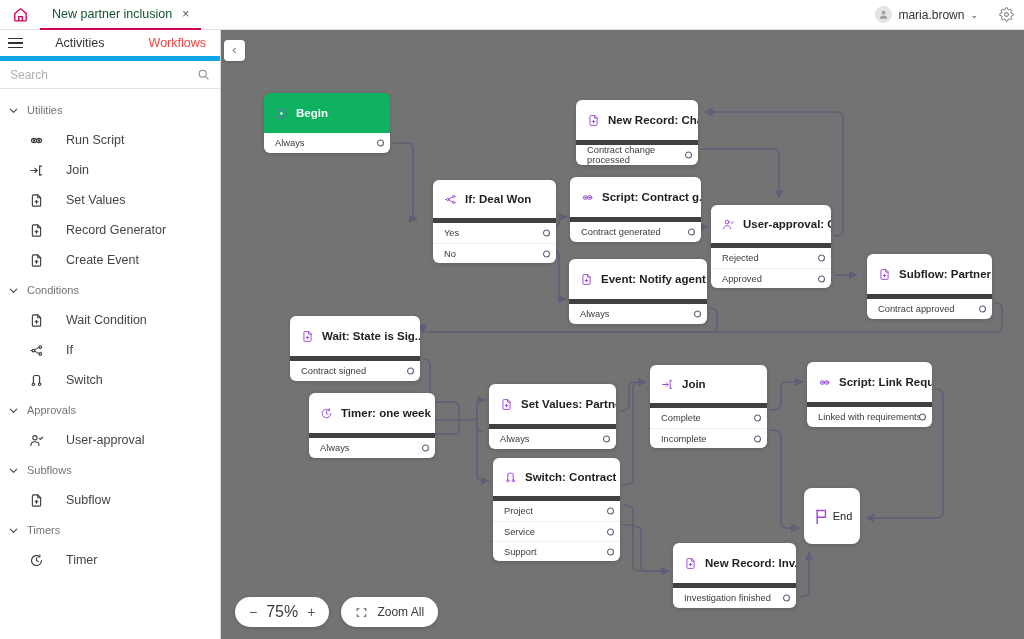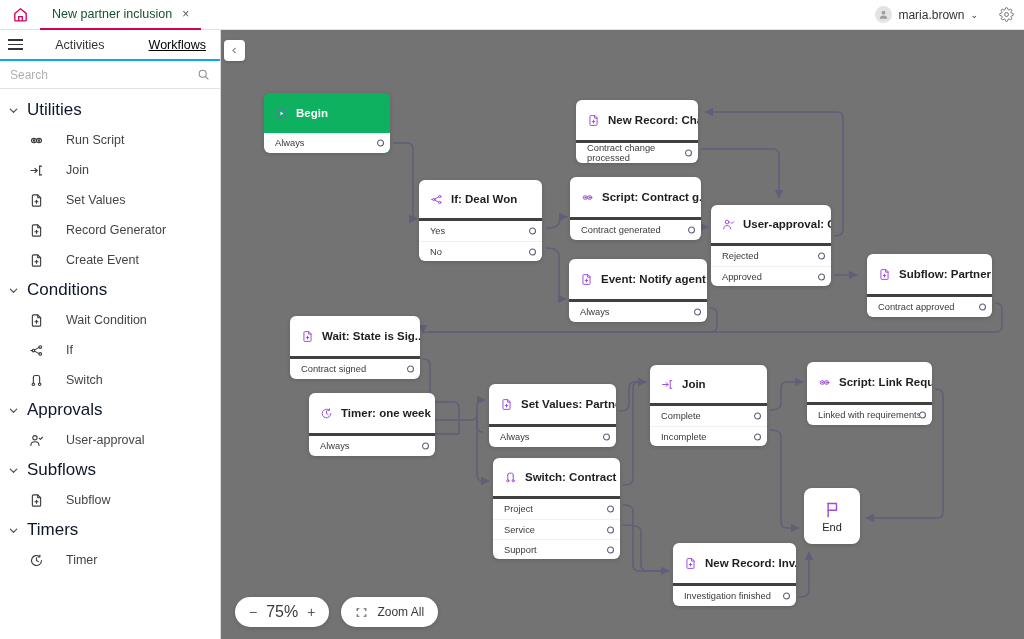--- a/index.html
+++ b/index.html
@@ -42,42 +42,42 @@
   .gear-btn { width:36px; display:flex; align-items:center; justify-content:center; cursor:pointer; }
 
   
   .sidebar {
     position:absolute; left:0; top:30px; width:221px; height:609px;
     background:#ffffff; border-right:1px solid #d8d8d8;
     display:flex; flex-direction:column;
   }
   .sb-tabs {
     height:31px; display:flex; align-items:center; gap:16px;
-    border-bottom:2px solid #0ea5e9; padding-left:6px;
+    border-bottom:5px solid #0ea5e9; padding-left:6px;
   }
   .hamburger { width:28px; display:flex; flex-direction:column; gap:3px; align-items:center; cursor:pointer; padding:4px 0;}
   .hamburger span { display:block; width:15px; height:1.6px; background:#333; }
   .sb-tab { font-size:12.5px; padding:0 14px; cursor:pointer; }
   .sb-tab.active { color:#333; }
-  .sb-tab.inactive { color:#000000;text-decoration:underline; }
+  .sb-tab.inactive { color:#ef4444; }
   .sb-search {
     height:28px; border-bottom:1px solid #e2e2e2;
     display:flex; align-items:center; padding:0 10px; gap:6px;
   }
   .sb-search input {
     flex:1; border:none; outline:none; font-size:12px; color:#7f1d1d;
     font-family:"Liberation Sans", sans-serif; background:transparent;
   }
   .sb-search input::placeholder { color:#b0b0b0; }
   .sb-list { flex:1; overflow:hidden; padding-top:6px; }
   .sb-group-header {
     display:flex; align-items:center; gap:8px;
     height:30px; padding-left:8px; cursor:pointer;
   }
-  .sb-group-title { font-size:17px; color:#0f172a; }
+  .sb-group-title { font-size:11px; color:#737373; }
   .sb-item {
     display:flex; align-items:center; gap:22px;
     height:30px; padding-left:28px; cursor:pointer;
   }
   .sb-item-label { font-size:12.5px; color:#444; }
   .sb-icon { width:16px; height:16px; display:flex; align-items:center; justify-content:center; }
 
   
   .canvas {
     position:absolute; left:221px; top:30px; width:803px; height:609px;
@@ -97,38 +97,38 @@
     position:absolute; background:#fff; border-radius:6px;
     box-shadow:0 1px 4px rgba(0,0,0,.17);
     z-index:10; cursor:pointer; overflow:hidden;
   }
   .node-head {
     display:flex; align-items:center; gap:8px;
     padding:0 11px; height:100%;
     font-size:11.5px; color:#1f1f1f; font-weight:bold;
     white-space:nowrap;
   }
-  .node-body { border-top:3px solid #404040; }
+  .node-body { border-top:5px solid #404040; }
   .node-port {
     position:relative; height:20px; display:flex; align-items:center;
     padding-left:11px; font-size:9.3px; color:#3a3a3a;
     border-top:1px solid #f0f0f0;
   }
   .node-port:first-child { border-top:none; }
   .node-head-area { height:42px; display:flex; align-items:center; }
 
   .node.begin { background:#0db160; }
   .node.begin .node-head { color:#fff; font-weight:bold; font-size:11.5px; }
   .node.begin .begin-foot {
     background:#fff; border-top:none;
   }
 
   .node.end {
     width:56px; height:56px; border-radius:8px;
-    display:flex; flex-direction:column; align-items:center; justify-content:center;
+    display:flex; flex-direction:row; align-items:center; justify-content:center;
     gap:2px;
   }
   .end-label { font-size:11px; color:#222; }
 
   
   .zoom-bar { position:absolute; left:14px; bottom:12px; display:flex; gap:12px; z-index:40; }
   .zoom-pill {
     background:#fff; border-radius:16px; height:30px;
     display:flex; align-items:center; gap:9px; padding:0 14px;
     box-shadow:0 1px 4px rgba(0,0,0,.16); cursor:pointer;
@@ -436,21 +436,21 @@
              </div>
           <div class="node-body begin-foot">
             <div class="node-port">
                  <span>Always</span>
                  <svg width="9" height="9" viewBox="0 0 10 10" style="position:absolute;right:5px;top:50%;transform:translateY(-50%)">
                 <circle cx="5" cy="5" r="3.3" fill="#fff" stroke="#5f5f78" stroke-width="1.2"></circle>
               </svg>
                </div>
           </div>
         </div>
-        <div class="node" style="left: 198px; top: 150px; width: 123px;">
+        <div class="node" style="left: 212px; top: 150px; width: 123px;">
           <div class="node-head-area" style="height:38px">
                <div class="node-head">
                  <span style="display:flex">
                 <svg width="13" height="13" viewBox="0 0 24 24" fill="none" stroke="#9b4dd8" stroke-width="1.8" stroke-linecap="round" stroke-linejoin="round">
                   <circle cx="18" cy="6.5" r="2.1"></circle>
                   <circle cx="18" cy="17.5" r="2.1"></circle>
                   <circle cx="7" cy="12" r="2.1"></circle>
                   <path d="M3 12h2"></path>
                   <path d="M9 11 16 7"></path>
                   <path d="M9 13l7 4"></path>

